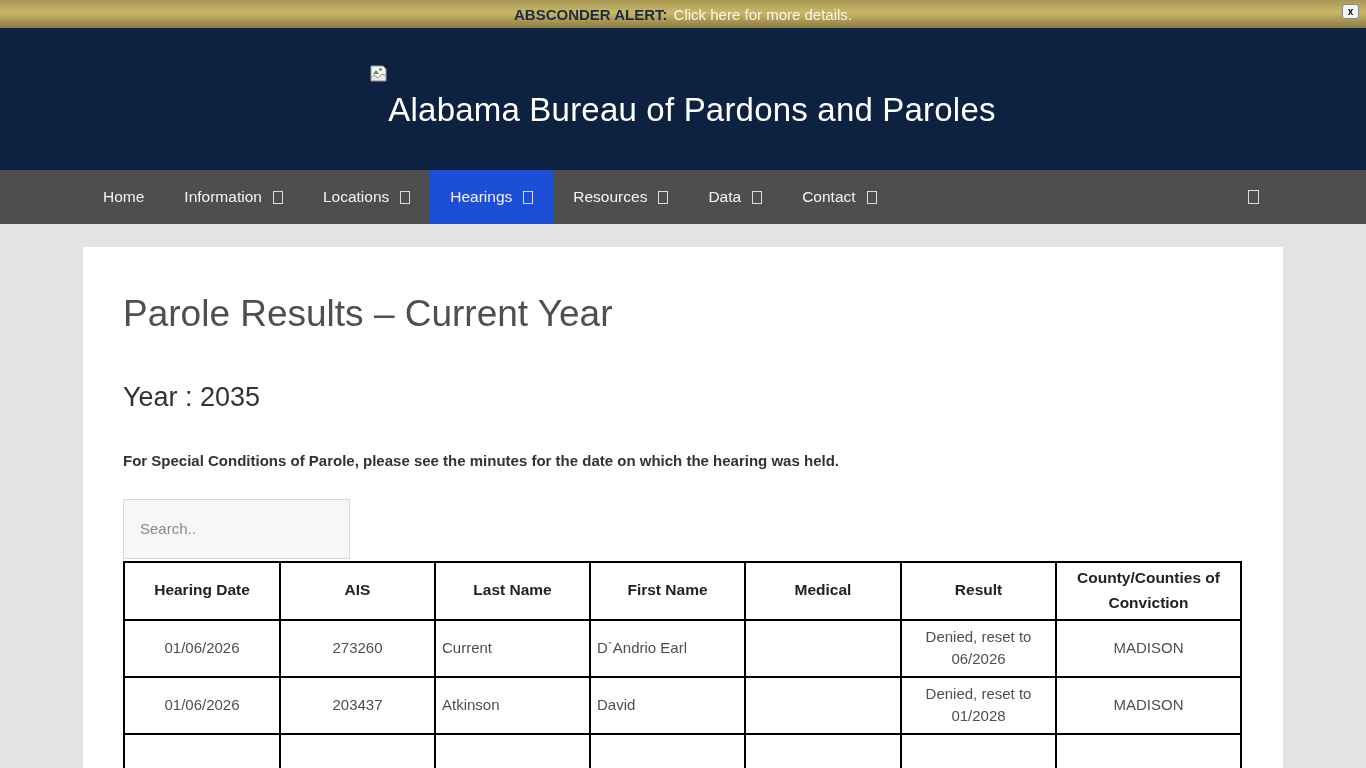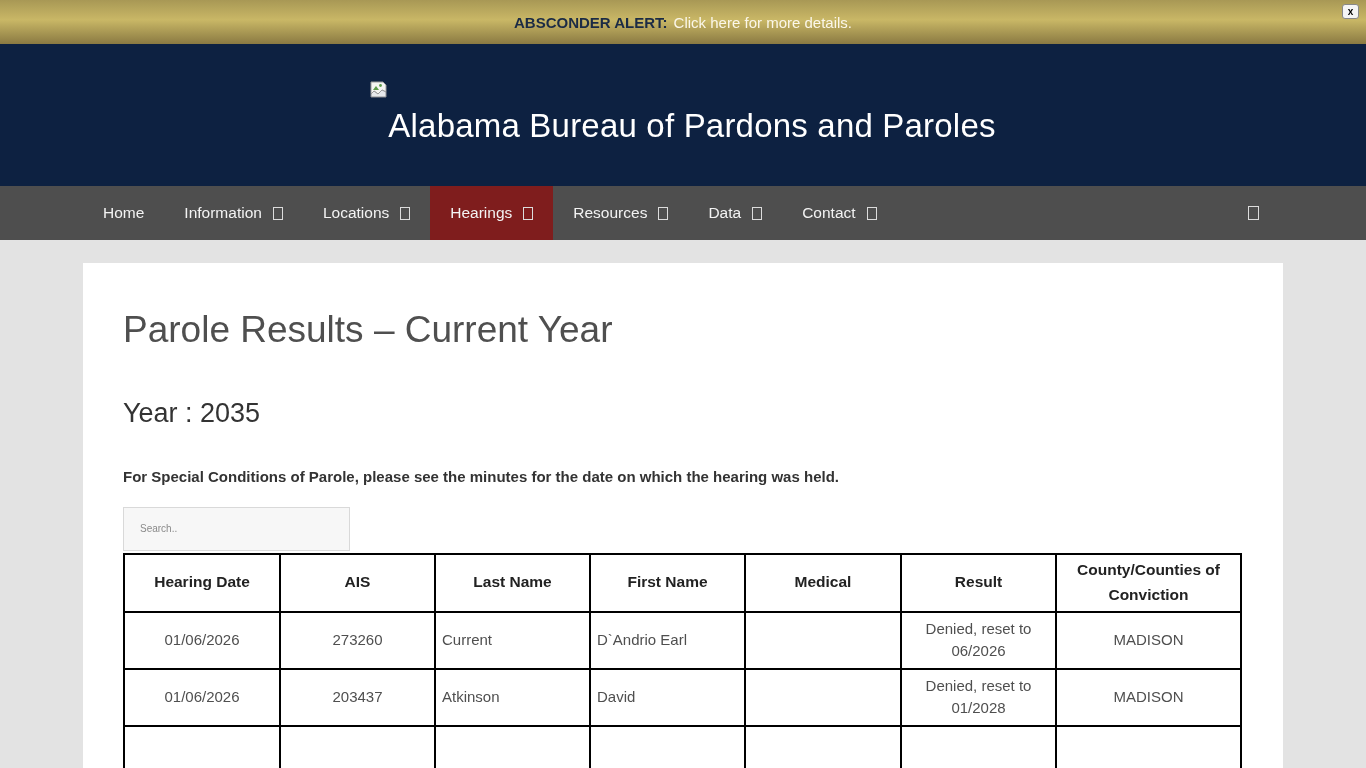--- a/index.html
+++ b/index.html
@@ -5,21 +5,21 @@
   * { box-sizing: border-box; margin: 0; padding: 0; }
   html, body { width: 1366px; height: 768px; overflow: hidden; }
   body {
     font-family: "Liberation Sans", sans-serif;
     background: #e3e3e3;
   }
 
   
   .alert-bar {
     position: relative;
-    height: 44px;
+    height: 28px;
     background: linear-gradient(#a89855 0%, #c9b766 45%, #8a7a42 100%);
     display: flex;
     align-items: center;
     justify-content: center;
     font-size: 15px;
   }
   .alert-label { color: #1b2b45; font-weight: 700; }
   .alert-link  { color: #fbf7ea; margin-left: 6px; text-decoration: none; cursor: pointer; }
   .alert-close {
     position: absolute;
@@ -63,21 +63,21 @@
   }
   .nav-item {
     display: flex; align-items: center;
     gap: 11px;
     padding: 16px 20px;
     color: #f3f3f3;
     font-size: 15.5px;
     text-decoration: none;
     cursor: pointer;
   }
-  .nav-item.active { background: #7f1d1d; }
+  .nav-item.active { background: #1d4ed8; }
   .tofu {
     display: inline-block;
     width: 10px; height: 13px;
     border: 1px solid #dcdcdc;
   }
   .nav-search {
     margin-left: auto;
     display: flex; align-items: center;
     padding-right: 24px;
     cursor: pointer;
@@ -107,27 +107,27 @@
     font-size: 15px;
     font-weight: 700;
     color: #333333;
     line-height: 1.3;
   }
   .note-first  { margin-top: 38px; }
   .note-second { margin-top: 31px; }
 
   .table-search {
     display: block;
-    margin-top: 20px;
-    width: 227px; height: 44px;
+    margin-top: 28px;
+    width: 227px; height: 60px;
     background: #f7f7f7;
     border: 1px solid #d9d9d9;
     padding: 0 16px;
     font-family: "Liberation Sans", sans-serif;
-    font-size: 10px;
+    font-size: 15px;
     color: #555;
   }
   .table-search::placeholder { color: #8a8a8a; }
 
   
   .results-table {
     border-collapse: collapse;
     table-layout: fixed;
     width: 1117px;
     margin-top: 2px;

